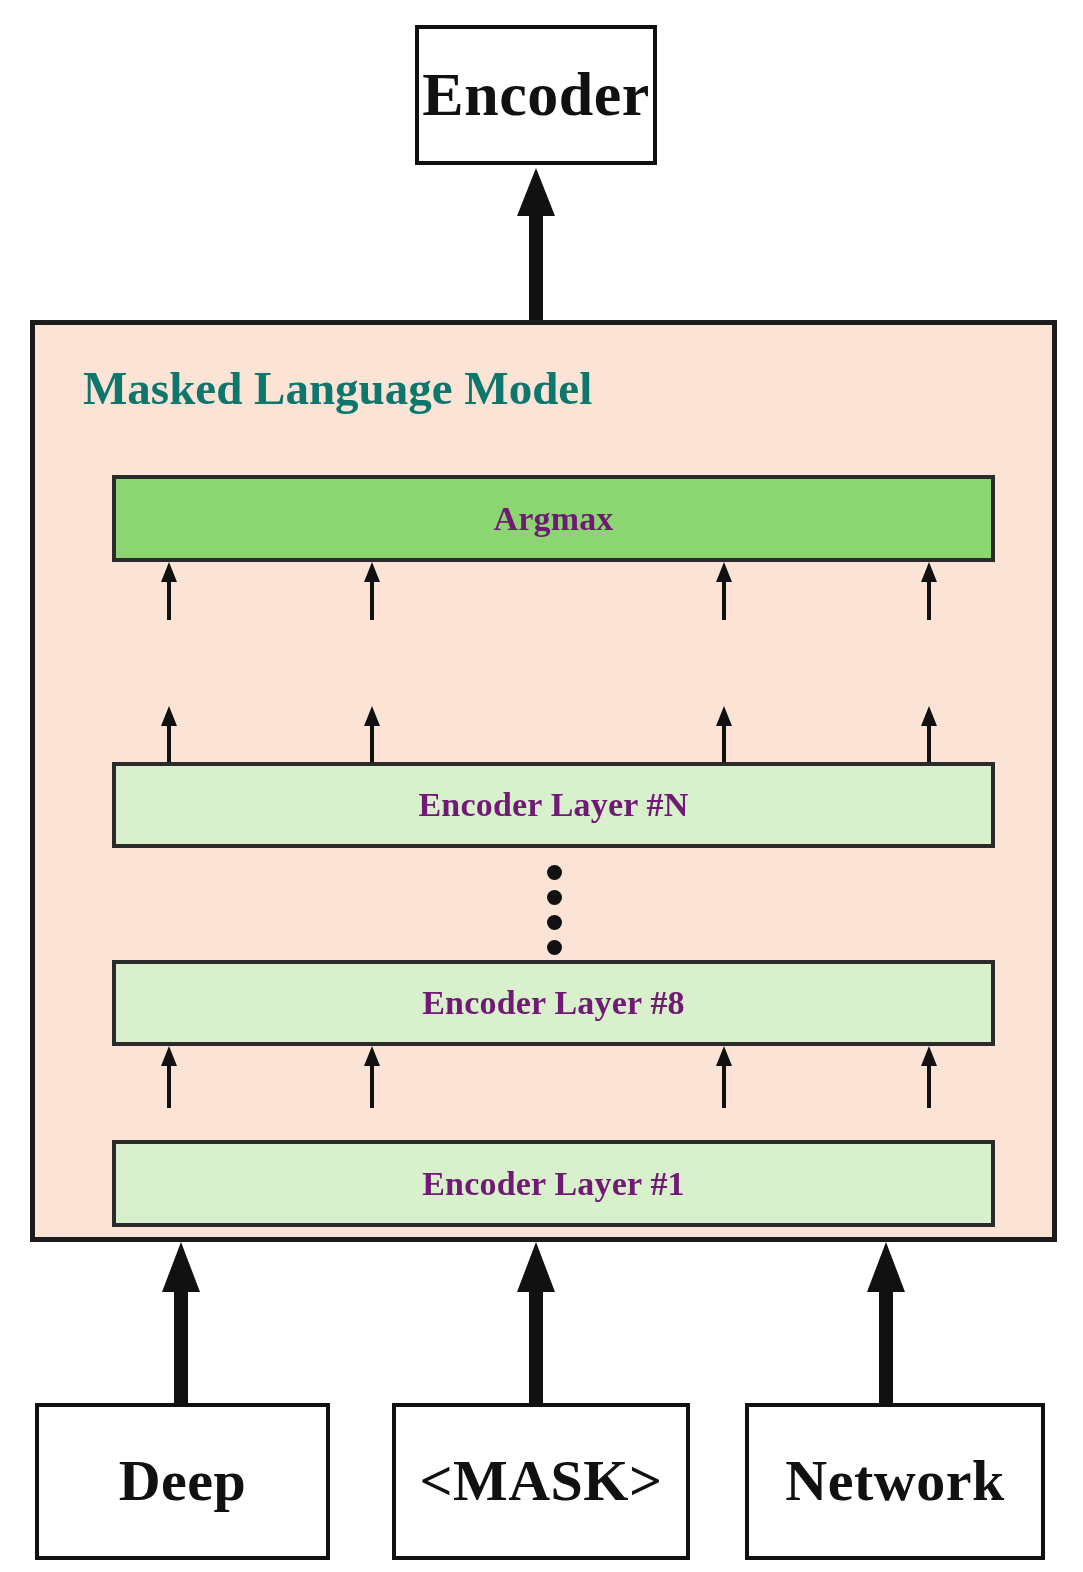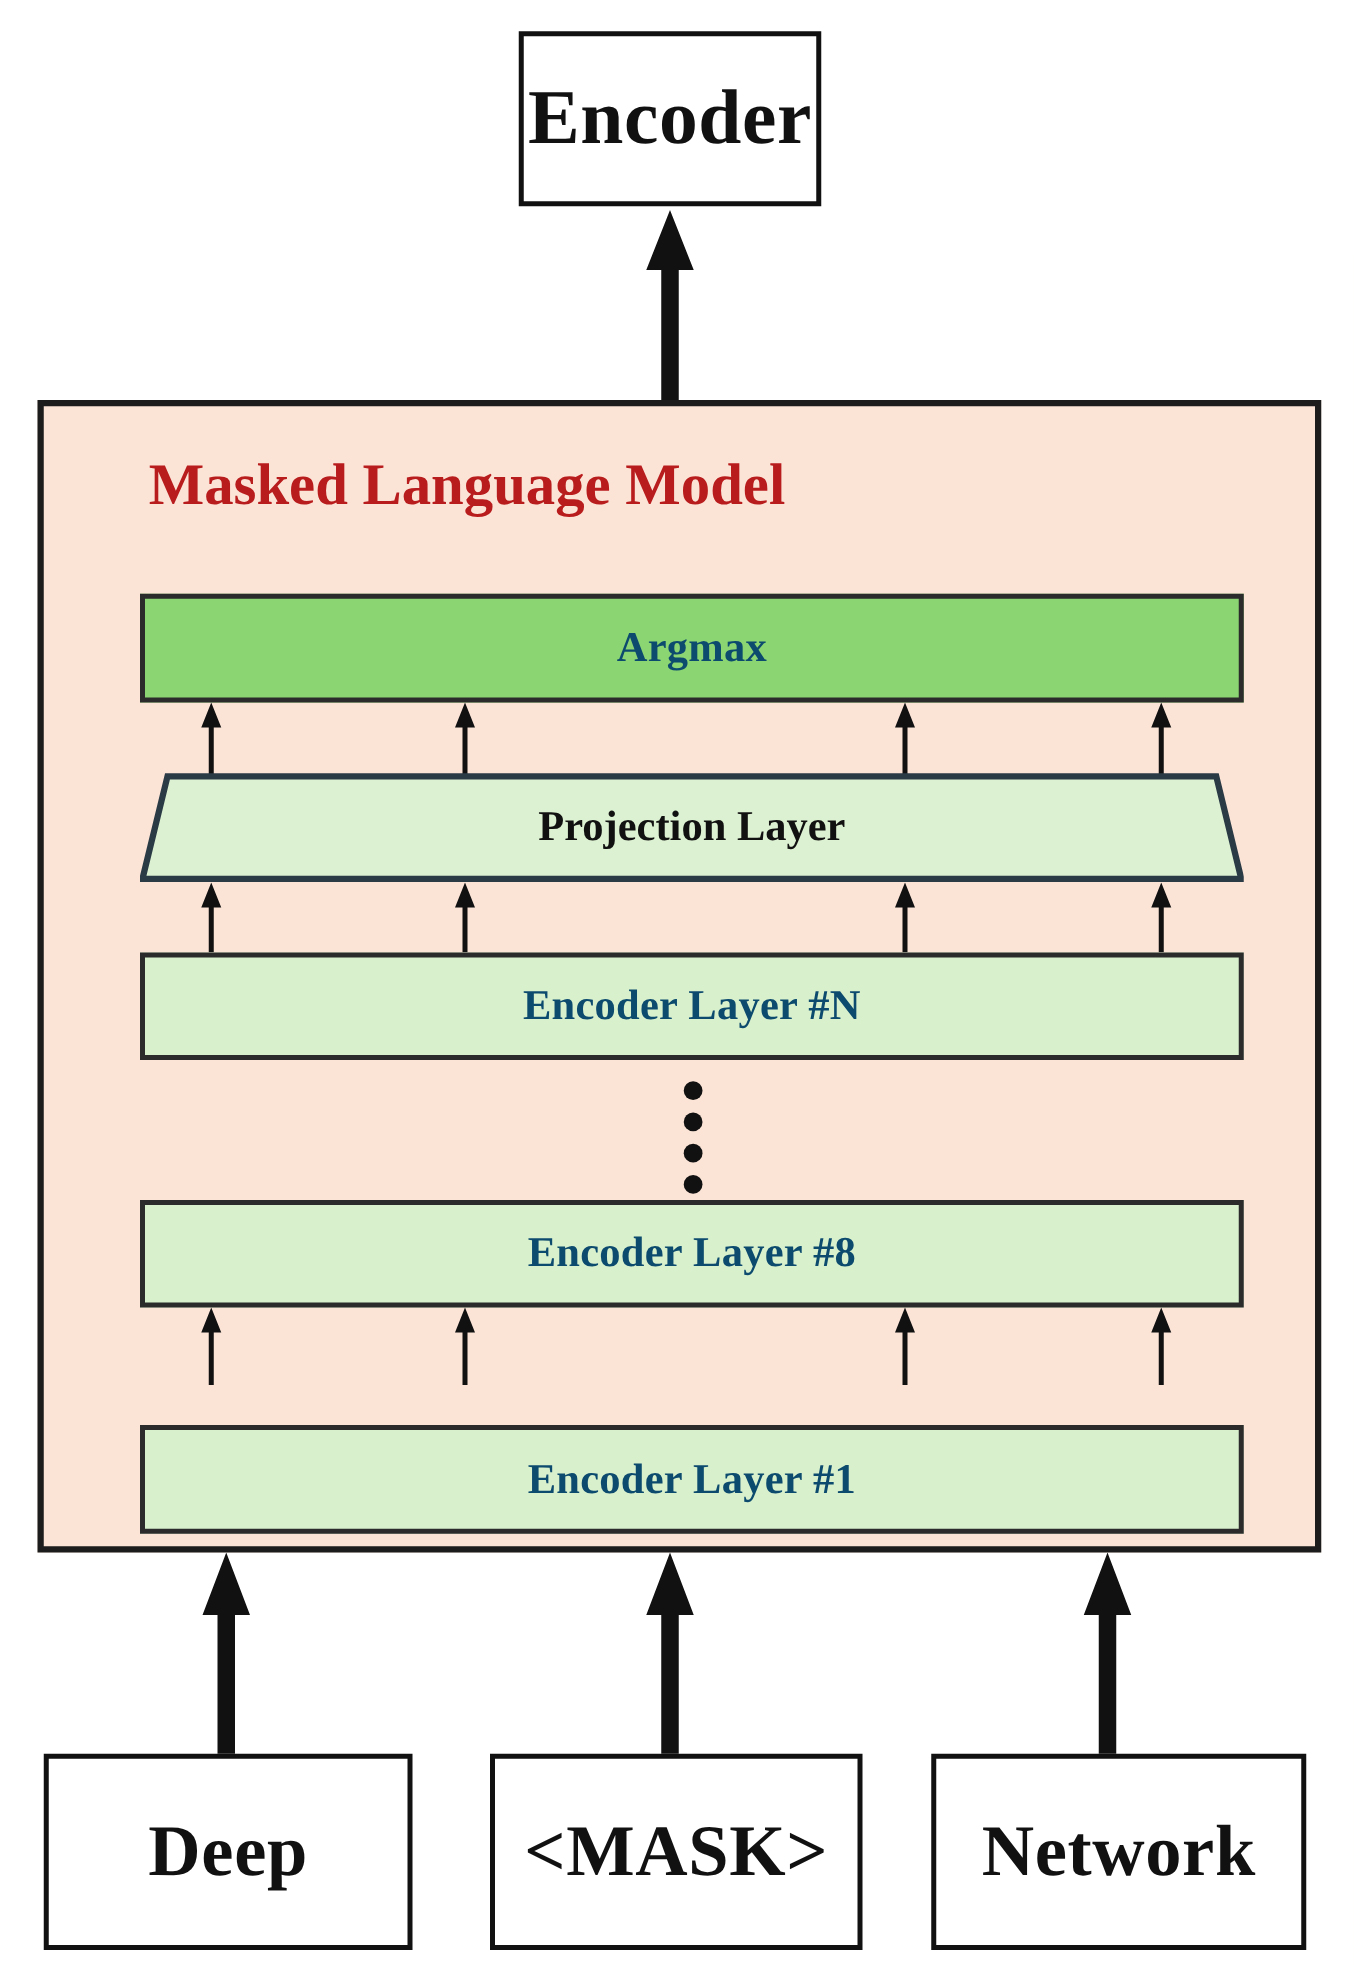--- a/index.html
+++ b/index.html
@@ -58,37 +58,36 @@
     height: 922px;
     background: #fbe3d6;
     border: 5px solid #1c1c1c;
   }
   #mlm-title {
     position: absolute;
     left: 48px;
     top: 36px;
     font-size: 47px;
     font-weight: bold;
-    color: #b91c1c;
+    color: #0f766e;
     white-space: nowrap;
     letter-spacing: 0px;
-    margin-left: 36px;
   }
 
   
   .layer-bar {
     position: absolute;
     box-sizing: border-box;
     display: flex;
     align-items: center;
     justify-content: center;
     border: 4px solid #2b2b2b;
     font-size: 34px;
     font-weight: bold;
-    color: #0c4a6e;
+    color: #701a75;
     letter-spacing: 0.2px;
   }
   .argmax-bar {
     background: #8bd573;
   }
   .encoder-bar {
     background: #d8f0cc;
   }
 
   
@@ -185,26 +184,20 @@
       <svg width="18" height="58" viewBox="0 0 18 58" xmlns="http://www.w3.org/2000/svg">
         <polygon points="9,0 17,20 11,20 11,58 7,58 7,20 1,20" fill="#111111"></polygon>
       </svg>
     </div>
     <div class="thin-arrow" style="left:885px; top:237px; height:58px;">
       <svg width="18" height="58" viewBox="0 0 18 58" xmlns="http://www.w3.org/2000/svg">
         <polygon points="9,0 17,20 11,20 11,58 7,58 7,20 1,20" fill="#111111"></polygon>
       </svg>
     </div>
 
-    <div id="projection-wrap">
-      <svg id="projection-shape" viewBox="0 0 883 88" preserveAspectRatio="none" xmlns="http://www.w3.org/2000/svg">
-        <polygon points="22,3 861,3 881,85 2,85" fill="#dcf1d1" stroke="#2b3b45" stroke-width="5"></polygon>
-      </svg>
-      <div id="projection-label">Projection Layer</div>
-    </div>
 
     <div class="thin-arrow" style="left:125px; top:381px; height:56px;">
       <svg width="18" height="56" viewBox="0 0 18 56" xmlns="http://www.w3.org/2000/svg">
         <polygon points="9,0 17,20 11,20 11,56 7,56 7,20 1,20" fill="#111111"></polygon>
       </svg>
     </div>
     <div class="thin-arrow" style="left:328px; top:381px; height:56px;">
       <svg width="18" height="56" viewBox="0 0 18 56" xmlns="http://www.w3.org/2000/svg">
         <polygon points="9,0 17,20 11,20 11,56 7,56 7,20 1,20" fill="#111111"></polygon>
       </svg>

